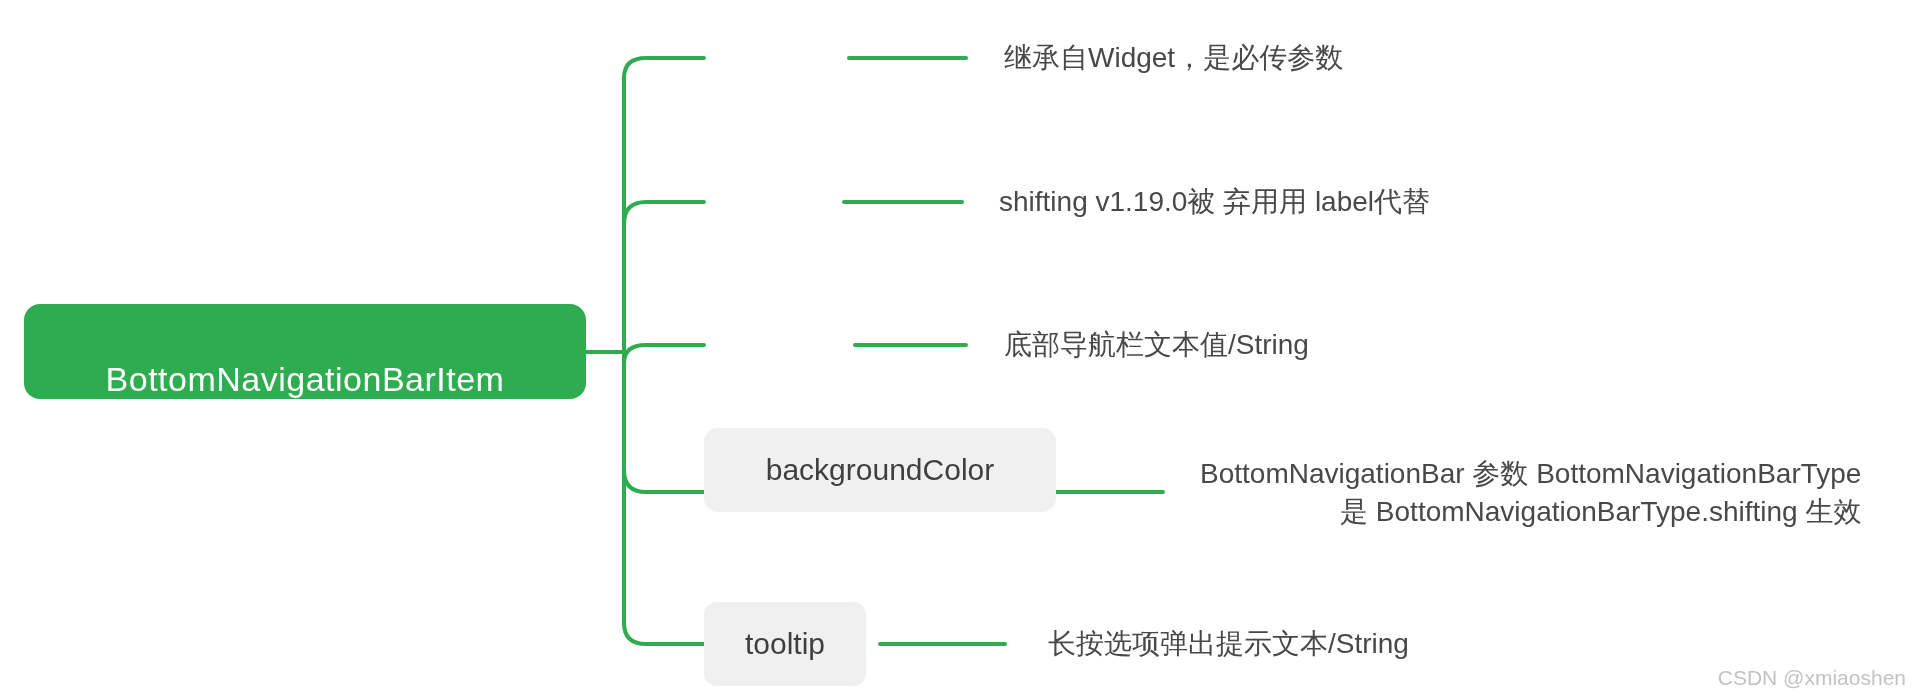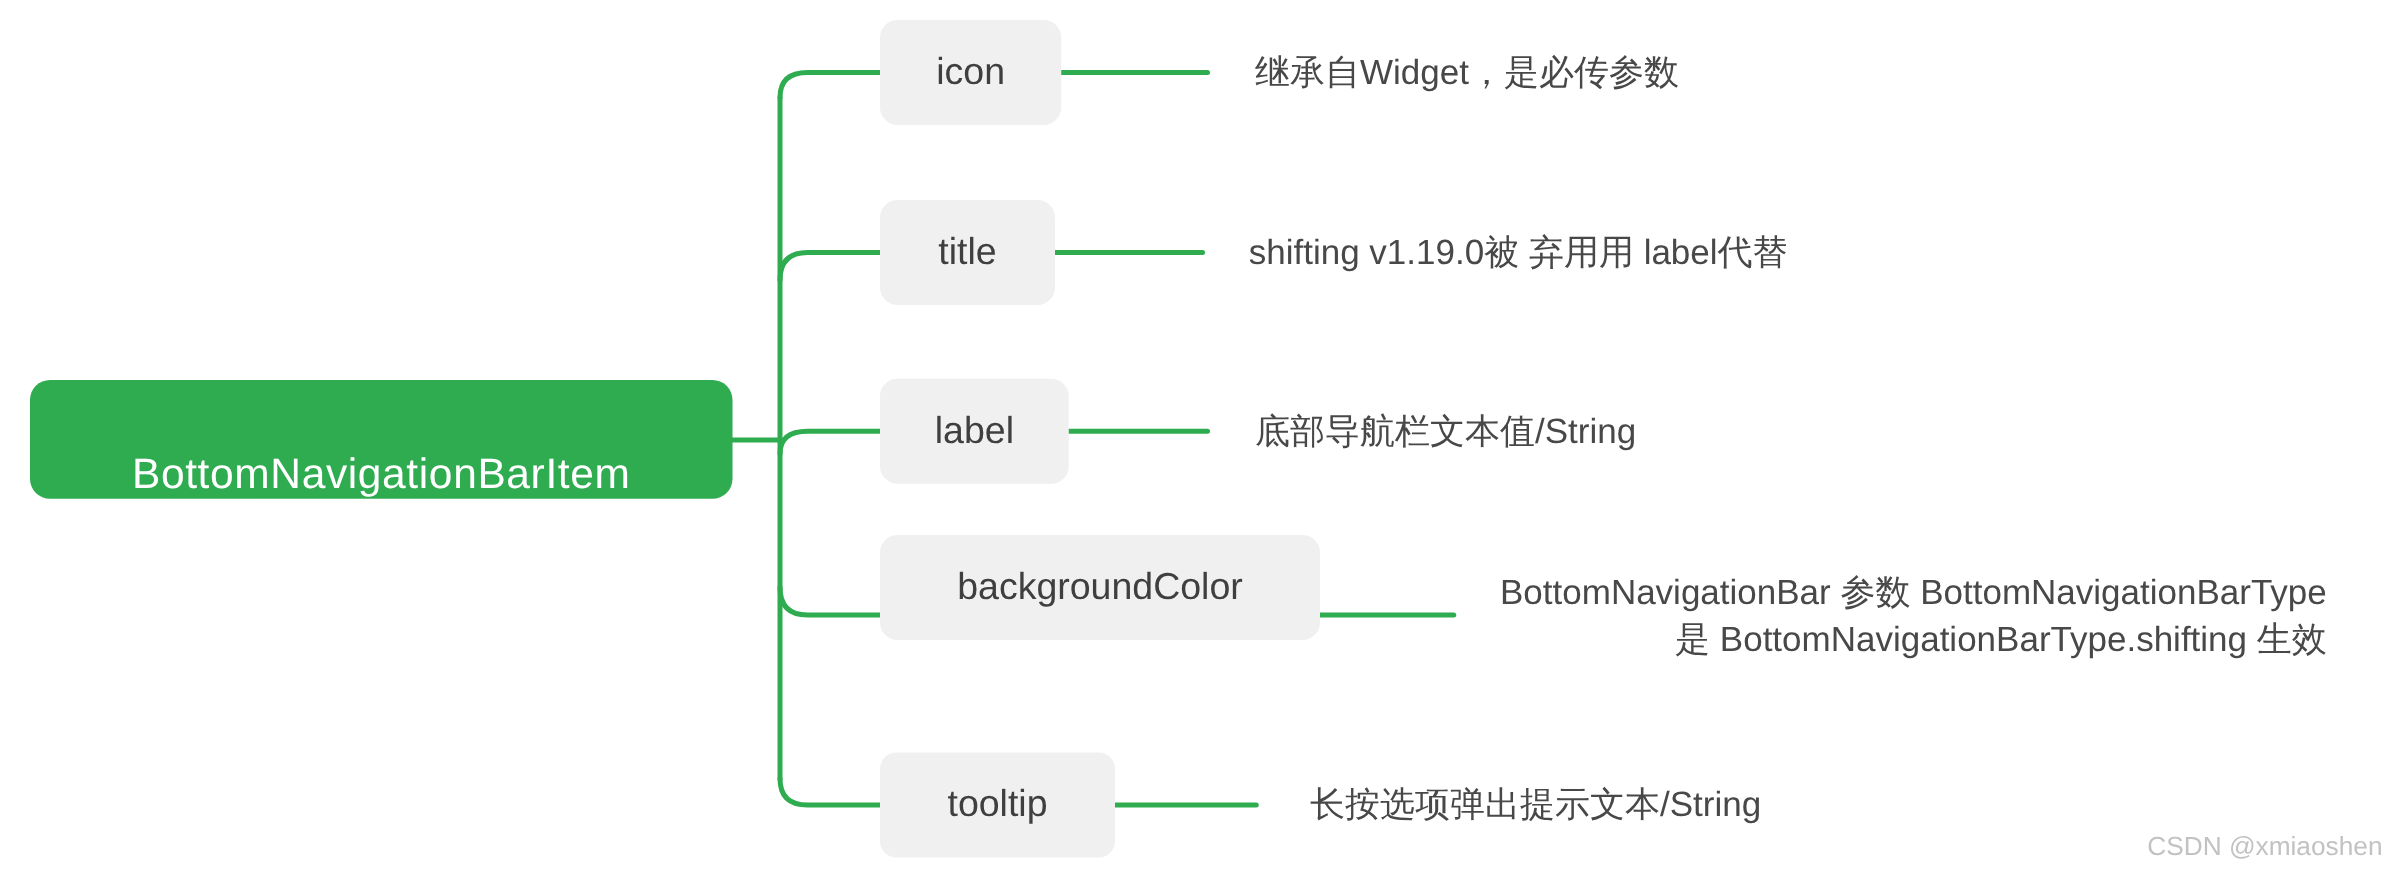--- a/index.html
+++ b/index.html
@@ -38,21 +38,21 @@
     border-radius:14px;
     display:flex;align-items:center;justify-content:center;
     color:var(--branch-text);
     font-size:30px;
     cursor:default;
   }
   .branch-node.n0{top:16px;width:145px;}
   .branch-node.n1{top:160px;width:140px;}
   .branch-node.n2{top:303px;width:151px;}
   .branch-node.n3{top:428px;width:352px;}
-  .branch-node.n4{top:602px;width:188px;border-radius:13px;}
+  .branch-node.n4{top:602px;width:162px;border-radius:13px;}
   .desc{
     position:absolute;z-index:2;
     transform:translateY(-50%);
     color:var(--desc-text);
     font-size:28px;
     line-height:38px;
     white-space:pre-line;
     text-align:right;
   }
   .desc.d0{left:1004px;top:58px;}
@@ -88,29 +88,20 @@
     <path d="M 844 202 H 962"></path>
     <path d="M 855 345 H 966"></path>
     <path d="M 1044 492 H 1163"></path>
     <path d="M 880 644 H 1005"></path>
   </svg>
 
   <div class="root-node">
     <span>BottomNavigationBarItem</span>
   </div>
 
-  <div class="branch-node n0">
-    <span>icon</span>
-  </div>
-  <div class="branch-node n1">
-    <span>title</span>
-  </div>
-  <div class="branch-node n2">
-    <span>label</span>
-  </div>
   <div class="branch-node n3">
     <span>backgroundColor</span>
   </div>
   <div class="branch-node n4">
     <span>tooltip</span>
   </div>
 
   <div class="desc d0">继承自Widget，是必传参数</div>
   <div class="desc d1">shifting v1.19.0被 弃用用 label代替</div>
   <div class="desc d2">底部导航栏文本值/String</div>

